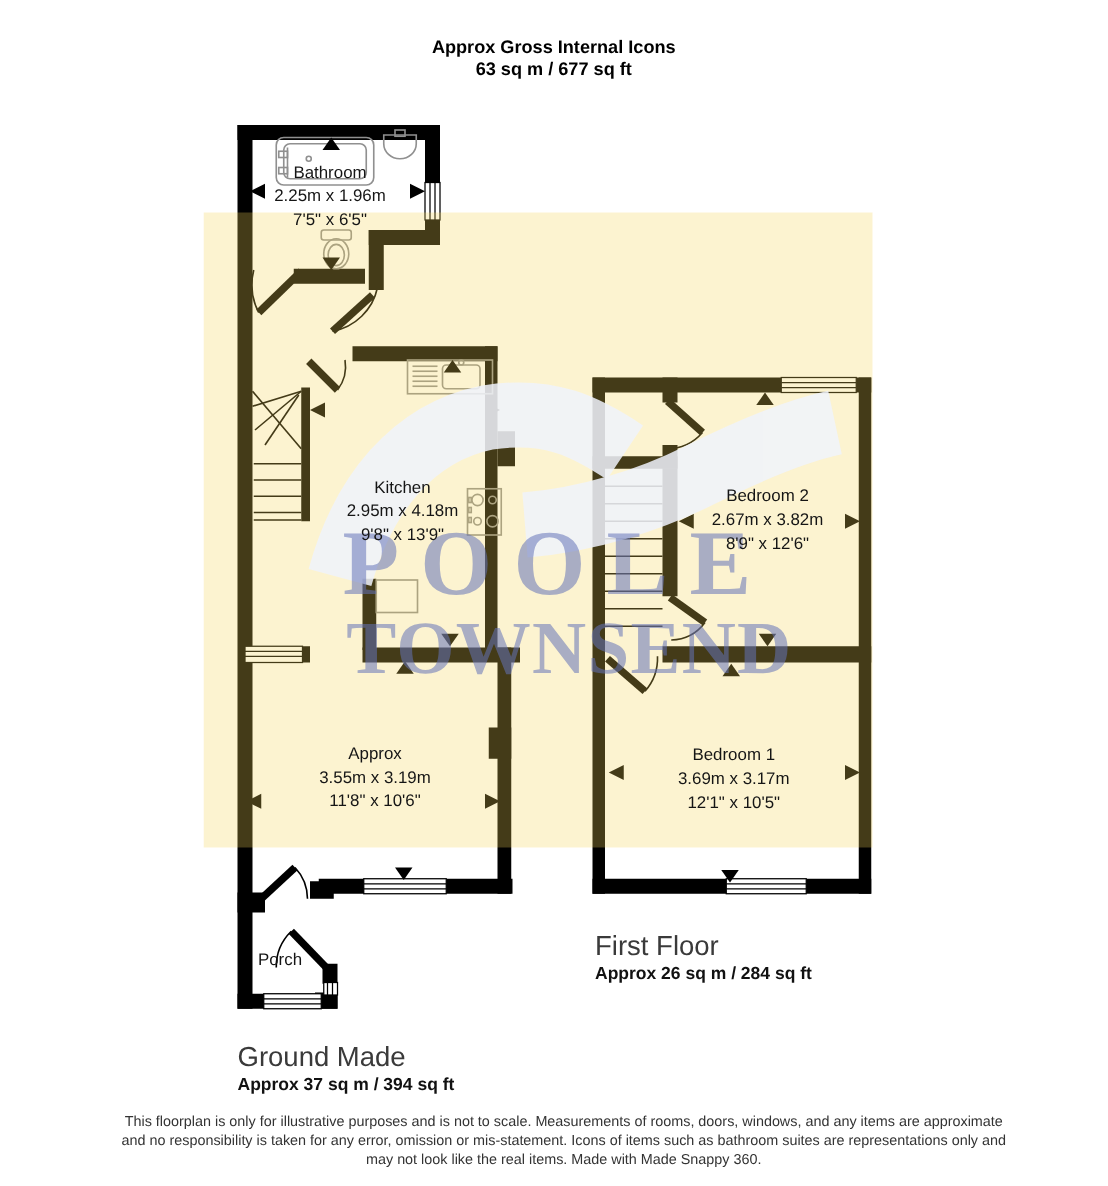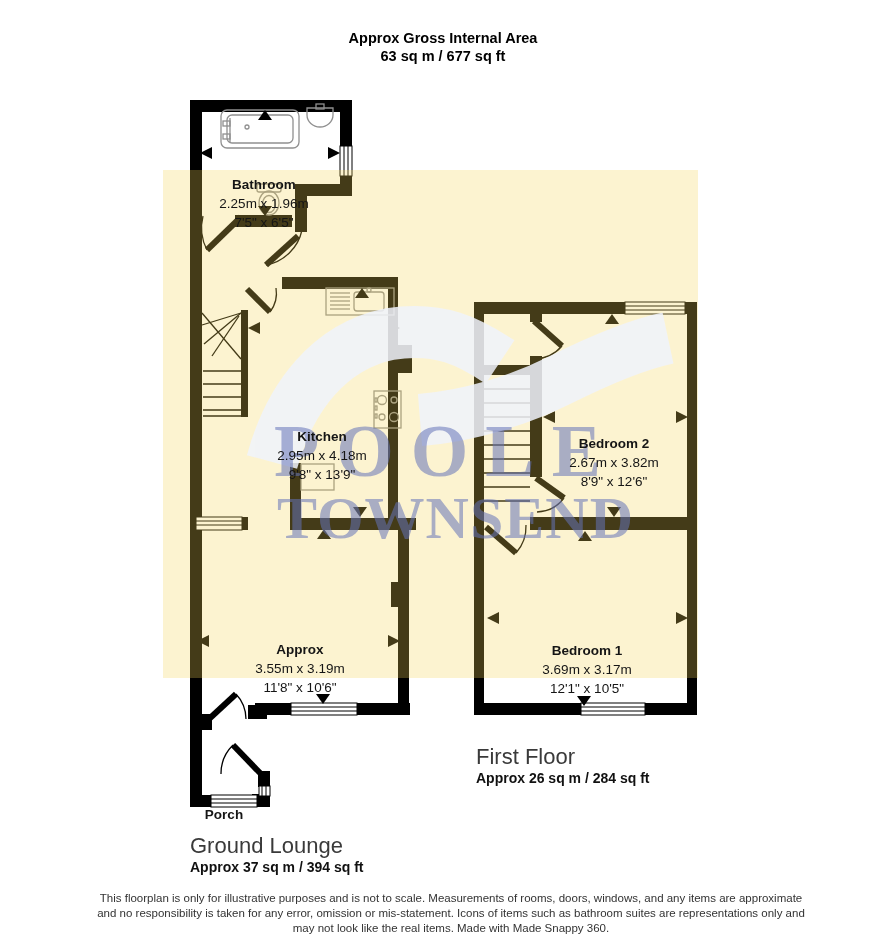--- a/index.html
+++ b/index.html
@@ -9,21 +9,21 @@
          font-size:14.5px;line-height:18px;color:#000;}
   .overlay{position:absolute;left:163px;top:170px;width:535px;height:508px;
            background:rgba(246,213,85,0.28);pointer-events:none;}
   .swoosh{position:absolute;left:0;top:0;pointer-events:none;}
   .watermark{position:absolute;left:258px;top:414px;width:376px;text-align:center;
              font-weight:bold;color:rgba(100,114,184,0.55);line-height:1;pointer-events:none;font-family:Liberation Serif, serif;}
   .wm1{font-size:74px;letter-spacing:17px;display:block;}
   .wm2{font-size:60px;letter-spacing:1px;display:block;margin-top:0px;text-align:right;}
   .room-label{position:absolute;transform:translateX(-50%);text-align:center;
               font-size:13.5px;line-height:19px;color:#151515;white-space:nowrap;}
-  .room-label .rname{font-weight:bold;margin-top:47px;}
+  .room-label .rname{font-weight:normal;}
   .floor-label{position:absolute;color:#3a3a3a;font-size:22px;}
   .floor-area{position:absolute;font-weight:bold;font-size:14px;color:#111;}
   .disclaimer{position:absolute;left:16px;right:0;top:891px;text-align:center;
               font-size:11.5px;line-height:15px;color:#333;}
   svg{position:absolute;left:0;top:0;}
 </style>
 </head>
 <body>
 
 <div class="canvas">
@@ -235,21 +235,21 @@
       <path d="M 420,420 C 470,416 520,400 560,380 C 600,360 640,344 668,338"></path>
     </g>
   </svg>
 
   <div class="watermark">
     <span class="wm1">POOLE</span>
     <span class="wm2">TOWNSEND</span>
   </div>
 
   <div class="title">
-    <div>Approx Gross Internal Area</div>
+    <div>Approx Gross Internal Icons</div>
     <div>63 sq m / 677 sq ft</div>
   </div>
 
   <div class="room-label" style="left:264px;top:128px">
     <div class="rname">Bathroom</div>
     <div>2.25m x 1.96m</div>
     <div>7'5" x 6'5"</div>
   </div>
 
   <div class="room-label" style="left:322px;top:380px">
@@ -276,21 +276,21 @@
 
   <div class="room-label" style="left:587px;top:594px">
     <div class="rname">Bedroom 1</div>
     <div>3.69m x 3.17m</div>
     <div>12'1" x 10'5"</div>
   </div>
 
   <div class="floor-label" style="left:476px;top:744px">First Floor</div>
   <div class="floor-area" style="left:476px;top:770px">Approx 26 sq m / 284 sq ft</div>
 
-  <div class="floor-label" style="left:190px;top:833px">Ground Lounge</div>
+  <div class="floor-label" style="left:190px;top:833px">Ground Made</div>
   <div class="floor-area" style="left:190px;top:859px">Approx 37 sq m / 394 sq ft</div>
 
   <div class="disclaimer">
     <div>This floorplan is only for illustrative purposes and is not to scale. Measurements of rooms, doors, windows, and any items are approximate</div>
     <div>and no responsibility is taken for any error, omission or mis-statement. Icons of items such as bathroom suites are representations only and</div>
     <div>may not look like the real items. Made with Made Snappy 360.</div>
   </div>
 
 </div>
 

